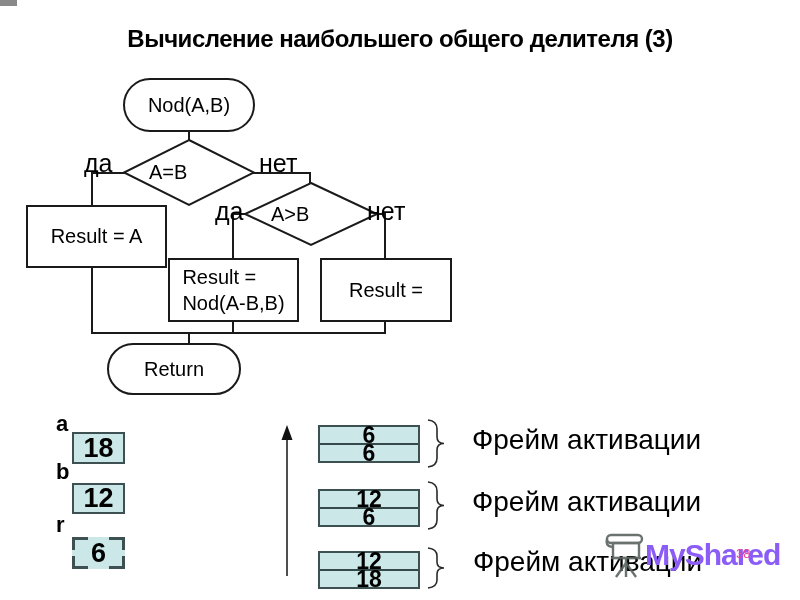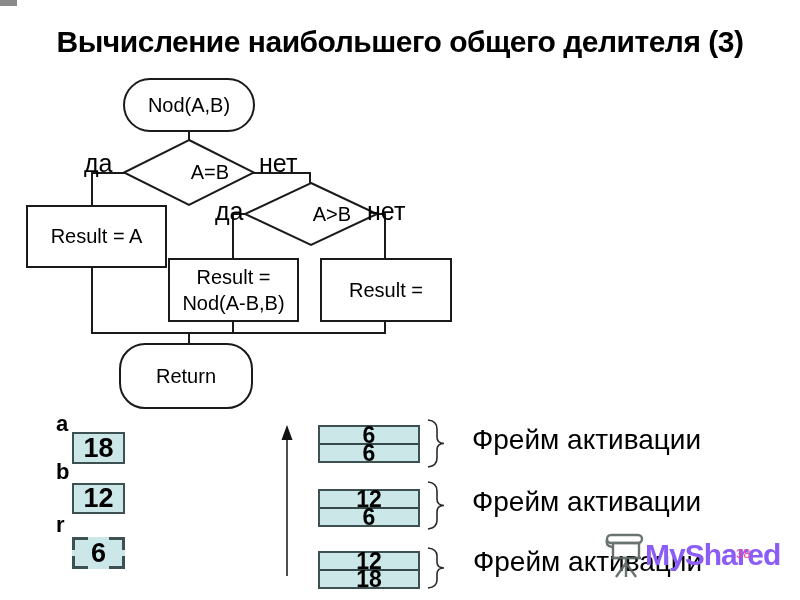--- a/index.html
+++ b/index.html
@@ -1,35 +1,35 @@
 <!DOCTYPE html>
 <html><head>
 <meta charset="utf-8">
 <style>
   html,body{margin:0;padding:0;background:#fff;}
   .stage{position:relative;width:800px;height:600px;background:#fff;overflow:hidden;
          font-family:"Liberation Sans",sans-serif;color:#000;}
   .abs{position:absolute;box-sizing:border-box;}
 
-  .title{top:25px;left:0;width:100%;text-align:center;font-size:30px;font-weight:bold;
+  .title{top:25px;left:0;width:100%;text-align:center;font-size:24px;font-weight:bold;
          letter-spacing:-0.5px;z-index:2;}
 
   .corner-artifact{left:0;top:0;width:17px;height:6px;background:#4a4a4a;opacity:.65;z-index:1;}
 
   svg.overlay{left:0;top:0;width:800px;height:600px;z-index:1;}
 
   .shape{background:#fff;border:2px solid #1a1a1a;display:flex;align-items:center;
-         justify-content:center;text-align:center;font-size:20px;z-index:2;}
+         justify-content:center;text-align:left;font-size:20px;z-index:2;}
   .oval-start{left:123px;top:78px;width:132px;height:54px;border-radius:27px;}
   .rect-result-a{left:26px;top:205px;width:141px;height:63px;}
   .rect-result-ab{left:168px;top:258px;width:131px;height:64px;line-height:26px;}
   .rect-result-ba{left:320px;top:258px;width:132px;height:64px;line-height:26px;}
-  .oval-return{left:119px;top:343px;width:134px;height:66px;border-radius:26px;}
+  .oval-return{left:107px;top:343px;width:134px;height:52px;border-radius:26px;}
 
-  .dlabel{z-index:3;font-size:20px;text-align:right;width:80px;}
+  .dlabel{z-index:3;font-size:20px;text-align:left;width:80px;}
   .d-eq{left:149px;top:161px;}
   .d-gt{left:271px;top:203px;}
   .branch{z-index:3;font-size:25px;}
   .yes1{left:84px;top:149px;}  .no1{left:259px;top:149px;}
   .yes2{left:215px;top:197px;} .no2{left:367px;top:197px;}
 
   .var-label{font-size:22px;font-weight:bold;z-index:2;line-height:22px;}
   .vl-a{left:56px;top:413px;} .vl-b{left:56px;top:461px;} .vl-r{left:56px;top:514px;}
   .cellbox{width:53px;background:#cbe7e8;border:2px solid #3e5152;display:flex;
            align-items:center;justify-content:center;font-size:27px;font-weight:bold;z-index:2;}

